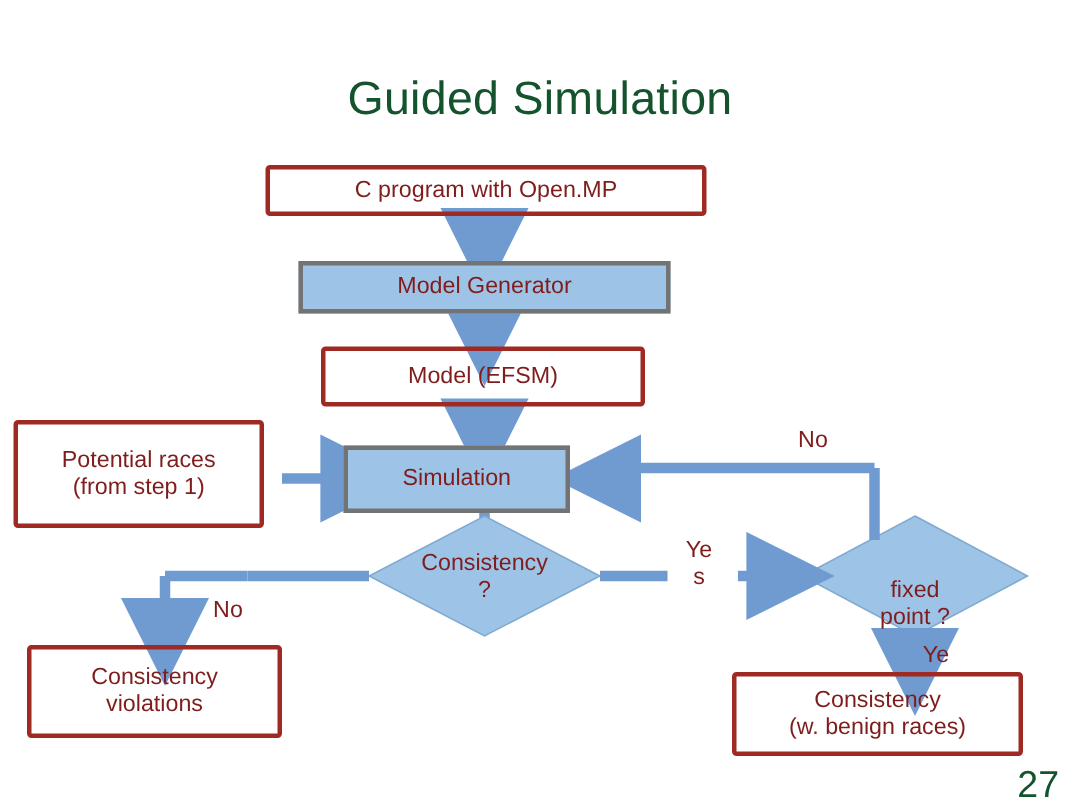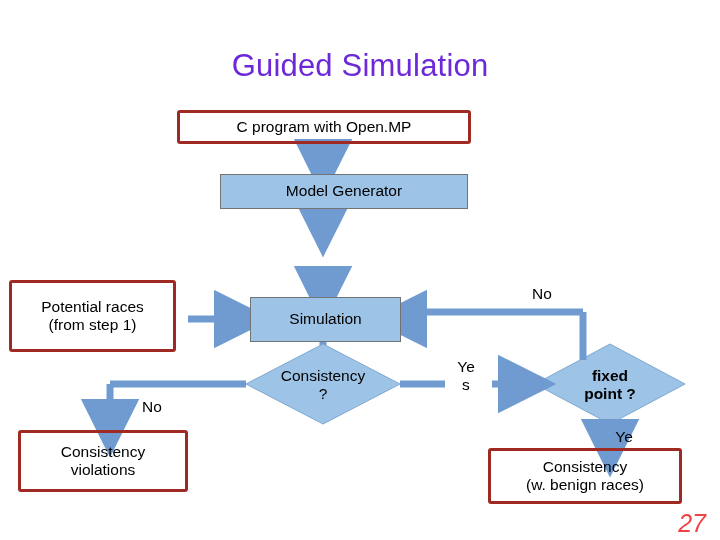--- a/index.html
+++ b/index.html
@@ -13,56 +13,54 @@
   }
   .canvas{position:absolute;left:0;top:0;width:720px;height:540px;}
   svg.layer{position:absolute;left:0;top:0;width:720px;height:540px;pointer-events:none;}
 
   .title{
     position:absolute;
     left:0;top:48px;width:720px;
     text-align:center;
     font-size:31px;
     font-weight:400;
-    color:#6d28d9;
+    color:#14532d;
     letter-spacing:0.2px;
   }
 
   .node{
     position:absolute;
     display:flex;
     align-items:center;
     justify-content:center;
     text-align:center;
     font-size:15.5px;
     line-height:1.18;
-    color:#000000;
+    color:#7f1d1d;
     box-sizing:border-box;
   }
 
   .redbox{
     border:3px solid #9e2a23;
     border-radius:3px;
     background:transparent;
   }
 
   .bluebox{
     background:#9dc3e6;
-    border:1px solid #737373;
-    margin-left:21px;
+    border:3px solid #737373;
   }
 
   .plain{background:transparent;}
 
   .pagenum{
     position:absolute;
     right:14px;bottom:2px;
     font-size:25px;
-    color:#ef4444;
-    font-style:italic;
+    color:#14532d;
   }
 </style>
 </head>
 <body>
 
 <div class="canvas">
 
   <div class="title">Guided Simulation</div>
 
   <svg class="layer" viewBox="0 0 720 540">
@@ -100,20 +98,23 @@
     <line x1="410" y1="312" x2="410" y2="319" stroke="#6f9bd1" stroke-width="7"></line>
     <line x1="415" y1="319" x2="398" y2="319" stroke="#6f9bd1" stroke-width="7" marker-end="url(#ah)"></line>
 
     <line x1="610" y1="424" x2="610" y2="448" stroke="#6f9bd1" stroke-width="7" marker-end="url(#ah)"></line>
   </svg>
 
   <div class="node redbox" style="left:177px;top:110px;width:294px;height:34px;">
     <span>C program with Open.MP</span>
   </div>
 
+  <div class="node redbox" style="left:214px;top:231px;width:216px;height:40px;">
+    <span>Model (EFSM)</span>
+  </div>
 
   <div class="node redbox" style="left:9px;top:280px;width:167px;height:72px;white-space:pre-line;">
     <span>Potential races
 (from step 1)</span>
   </div>
 
   <div class="node redbox" style="left:18px;top:430px;width:170px;height:62px;white-space:pre-line;">
     <span>Consistency
 violations</span>
   </div>
@@ -129,21 +130,21 @@
 
   <div class="node bluebox" style="left:229px;top:297px;width:151px;height:45px;">
     <span>Simulation</span>
   </div>
 
   <div class="node plain" style="left:260px;top:362px;width:126px;height:46px;white-space:pre-line;">
     <span>Consistency
 ?</span>
   </div>
 
-  <div class="node plain" style="left:552px;top:362px;width:116px;height:46px;white-space:pre-line;font-weight:bold;">
+  <div class="node plain" style="left:552px;top:380px;width:116px;height:46px;white-space:pre-line;">
     <span>fixed
 point ?</span>
   </div>
 
   <div class="node plain" style="left:512px;top:281px;width:60px;height:26px;">
     <span>No</span>
   </div>
 
   <div class="node plain" style="left:122px;top:394px;width:60px;height:26px;">
     <span>No</span>

